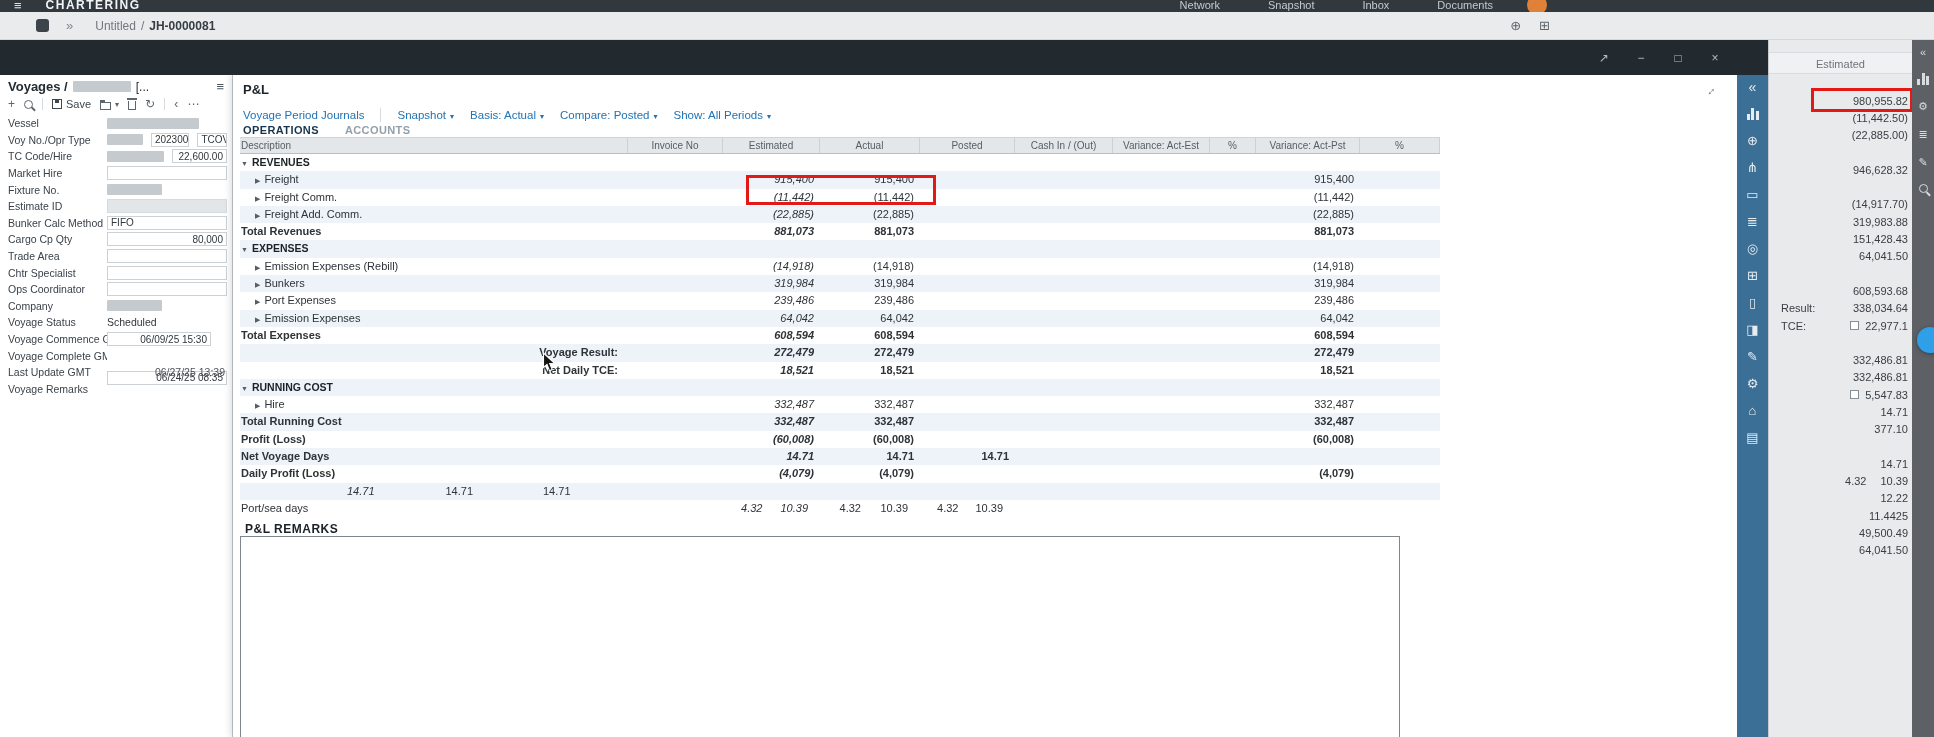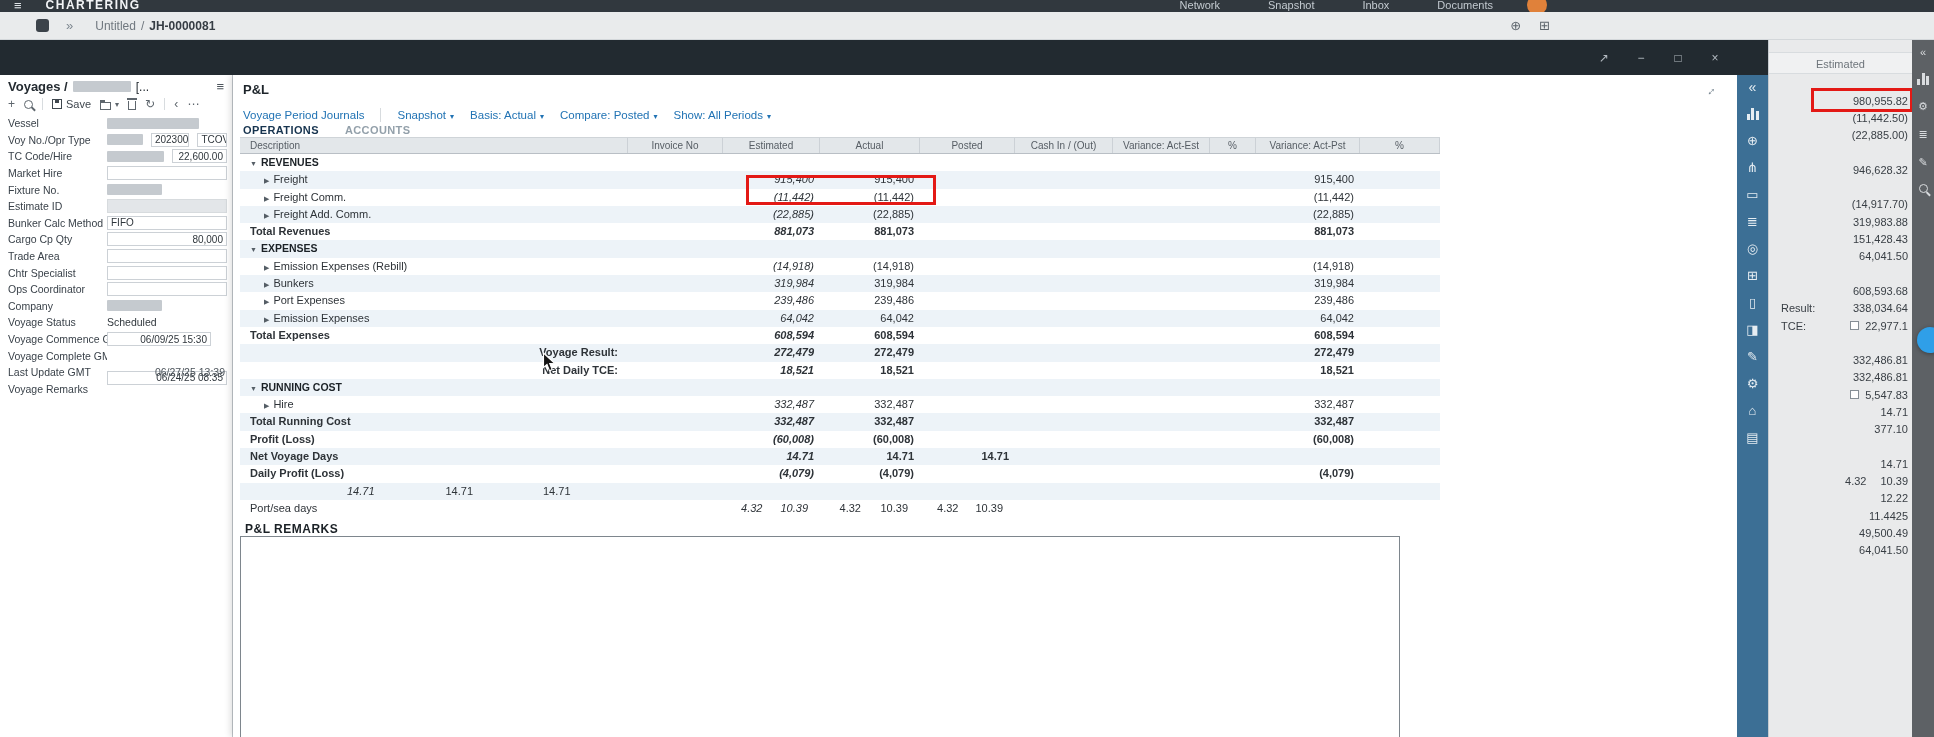--- a/index.html
+++ b/index.html
@@ -65,21 +65,21 @@
   .d-tabs{position:absolute;left:10px;top:49px;display:flex;gap:26px}
   .tab{font-size:11px;font-weight:700;letter-spacing:.4px;color:#93a0aa;padding-bottom:5px;cursor:pointer}
   .tab.active{color:#17344f;border-bottom:3px solid #2a72b5}
   .tbl{position:absolute;left:7px;top:62px;width:1200px}
   .thead{display:flex;height:17px;background:#e3e7ea;border-top:1px solid #cfd4d8;border-bottom:1px solid #b9bfc5}
   .hc{flex:0 0 auto;text-align:center;line-height:15px;font-size:10px;color:#565d64;border-right:1px solid #ccd1d6;overflow:hidden;white-space:nowrap}
   .tbody{position:relative}
   .trow{display:flex;height:17.3px;font-size:11px;color:#2e3338;line-height:17.3px}
   .trow>div{flex:0 0 auto;overflow:hidden;white-space:nowrap}
   .trow.alt{background:#edf3f8}
-  .c-desc{width:388px;text-align:left;padding-left:10px}
+  .c-desc{width:388px;text-align:left;padding-left:1px}
   .c-inv{width:95px}.c-est{width:97px}.c-act{width:100px}.c-post{width:95px}
   .c-cash{width:98px}.c-vae{width:97px}.c-p1{width:46px}.c-vap{width:104px}.c-p2{width:80px}
   .num{text-align:right;padding-right:6px}
   .trow .c-est{font-style:italic}
   .trow.sec .c-desc{font-weight:700;font-size:10.5px;color:#1b2126}
   .trow.total .c-desc{font-weight:700}
   .trow.total .num{font-weight:600}
   .c-desc.rlab{text-align:right;padding-right:10px;font-weight:700}
   .tri{font-size:7px;color:#555e66;margin-right:4px;cursor:pointer}
   .tri.ind{margin-left:14px}

